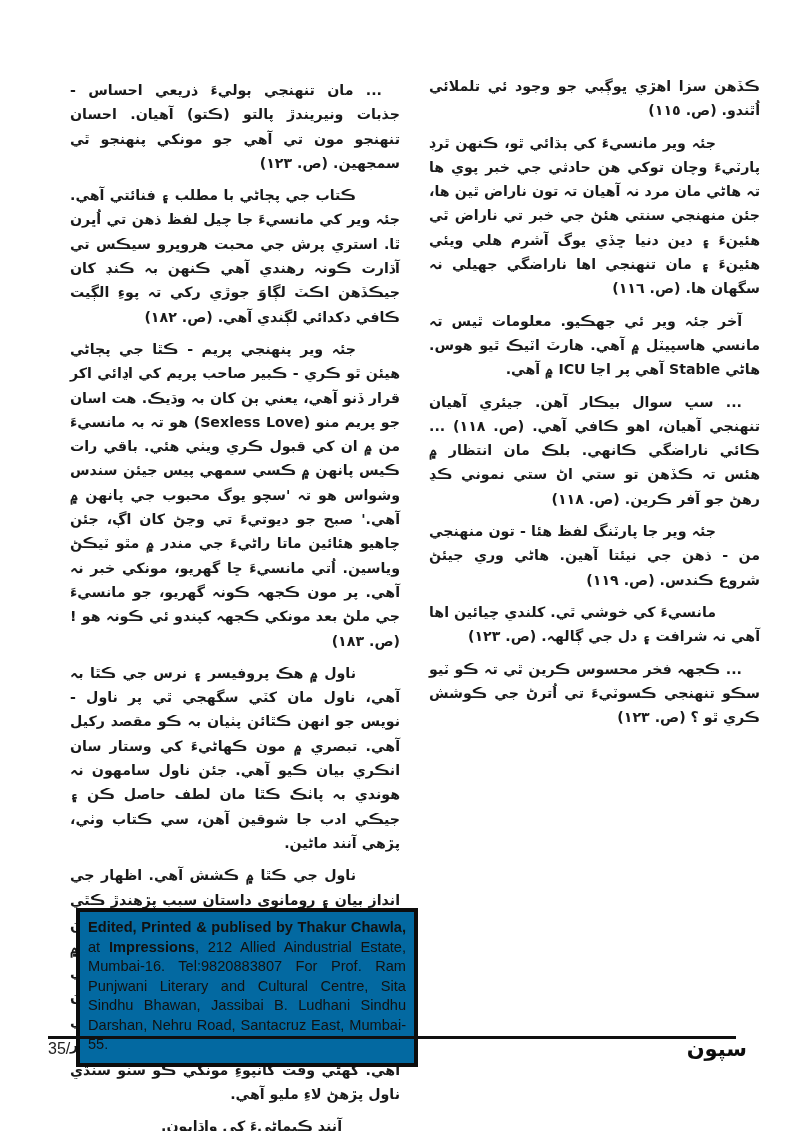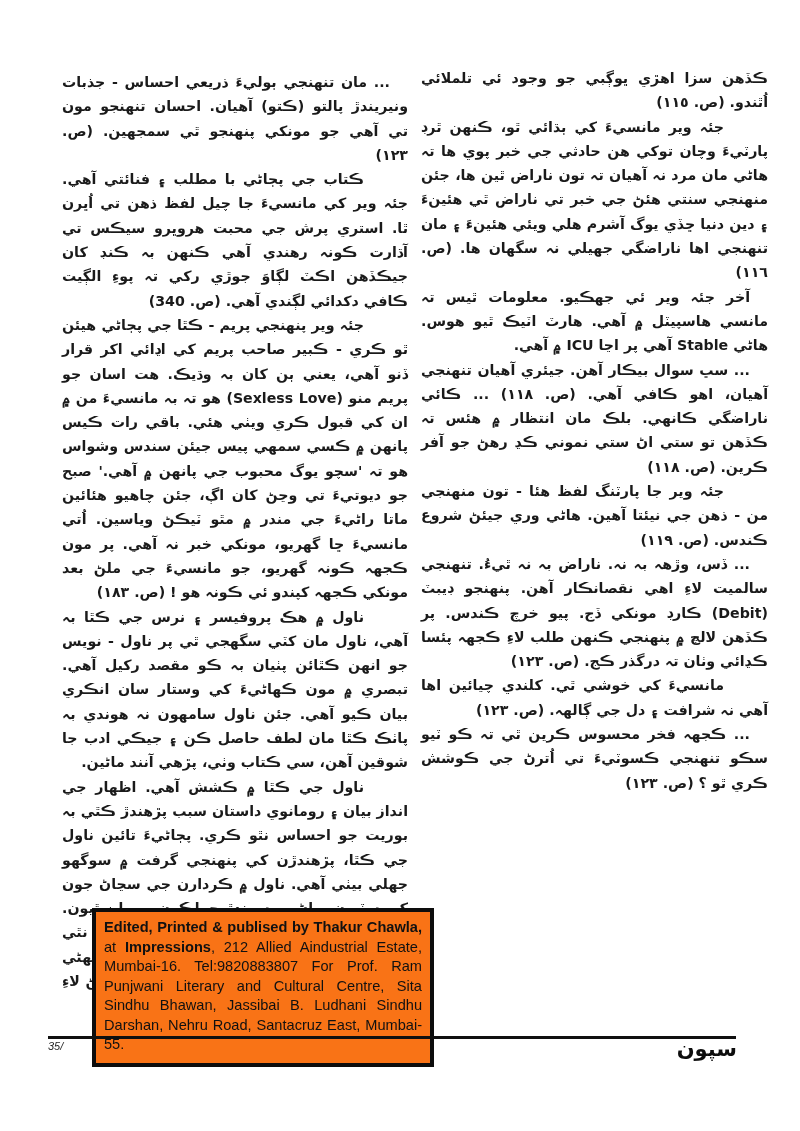--- a/index.html
+++ b/index.html
@@ -16,83 +16,81 @@
     position:absolute;
     direction:rtl;
     text-align:justify;
     font-family:"DejaVu Sans",sans-serif;
     font-weight:bold;
     font-size:14.2px;
     line-height:24.3px;
     color:#1a1a1a;
     letter-spacing:0;
   }
-  .col p{margin:0;padding:0;}
+  .col p{margin:8px;padding:0;}
   p.indent{text-indent:44px;}
   p.indent-sm{text-indent:18px;}
   p.flush{text-indent:0;}
   p.signoff{text-indent:58px;text-align:right;}
   .publisher-box{
     position:absolute;
     left:76px;top:908px;
     width:318px;
     border:4px solid #0d0d0d;
     padding:6px 8px 8px 8px;
-    background:#f97316;
+    background:#0369a1;
     font-family:"Liberation Sans","DejaVu Sans",sans-serif;
     font-size:14.6px;
     line-height:19.5px;
     color:#111;
     text-align:justify;
-    margin-left:16px;
   }
   .publisher-box .b{font-weight:bold;}
   .footer-rule{
     position:absolute;
     left:48px;top:1036px;
     width:688px;height:2.6px;
     background:#101010;
   }
   .page-number{
     position:absolute;
     left:48px;top:1040px;
     font-family:"Liberation Sans","DejaVu Sans",sans-serif;
-    font-size:11px;color:#222;font-style:italic;
+    font-size:16px;color:#222;
   }
   .magazine-name{
     position:absolute;
-    right:63px;top:1037px;
+    right:53px;top:1037px;
     direction:rtl;
     font-family:"DejaVu Sans",sans-serif;
     font-weight:bold;
     font-size:21px;color:#0d0d0d;
   }
   .col-left{left:62px;top:70px;width:346px;}
   .col-right{left:421px;top:66px;width:347px;}
 </style>
 </head>
 <body>
 
 <div class="page">
 
   <div class="col col-right">
     <p class="flush">ڪڏهن سزا اهڙي ڀوڳبي جو وجود ئي تلملائي اُٿندو. (ص. ١١٥)</p>
     <p class="indent">جئہ وير مانسيءَ کي ٻڌائي ٿو، ڪنهن ٿرڊ پارٽيءَ وچان توکي هن حادثي جي خبر پوي ها تہ هاڻي مان مرد نہ آهيان تہ تون ناراض ٿين ها، جئن منهنجي سنتي هئڻ جي خبر تي ناراض ٿي هئينءَ ۽ دين دنيا ڇڏي يوگ آشرم هلي ويئي هئينءَ ۽ مان تنهنجي اها ناراضگي جهيلي نہ سگهان ها. (ص. ١١٦)</p>
     <p class="indent-sm">آخر جئہ وير ئي جهڪيو. معلومات ٿيس تہ مانسي هاسپيٽل ۾ آهي. هارٽ اٽيڪ ٿيو هوس. هاڻي Stable آهي پر اڃا ICU ۾ آهي.</p>
     <p class="indent-sm">... سڀ سوال بيڪار آهن. جيئري آهيان تنهنجي آهيان، اهو ڪافي آهي. (ص. ١١٨) ... ڪائي ناراضگي ڪانهي. بلڪ مان انتظار ۾ هئس تہ ڪڏهن تو ستي اڻ ستي نموني ڪڍ رهڻ جو آفر ڪرين. (ص. ١١٨)</p>
     <p class="indent">جئہ وير جا پارٽنگ لفظ هئا - تون منهنجي من - ذهن جي نيئتا آهين. هاڻي وري جيئڻ شروع ڪندس. (ص. ١١٩)</p>
-    <p class="indent-sm">... ڏس، وڙهہ بہ نہ. ناراض بہ نہ ٿيءُ. تنهنجي سالميت لاءِ اهي نقصانڪار آهن. پنهنجو ڊيبٽ (Debit) ڪارڊ مونکي ڏج. پيو خرچ ڪندس. پر ڪڏهن لالچ ۾ پنهنجي ڪنهن طلب لاءِ ڪجهہ پئسا ڪڍائي وٺان تہ درگذر ڪج. (ص. ١٢٣)</p>
     <p class="indent">مانسيءَ کي خوشي ٿي. کلندي چيائين اها آهي نہ شرافت ۽ دل جي ڳالهہ. (ص. ١٢٣)</p>
     <p class="indent-sm">... ڪجهہ فخر محسوس ڪرين ٿي تہ ڪو ٽيو سڪو تنهنجي ڪسوٽيءَ تي اُترڻ جي ڪوشش ڪري ٿو ؟ (ص. ١٢٣)</p>
 
   </div>
 
   <div class="col col-left">
     <p class="indent-sm">... مان تنهنجي ٻوليءَ ذريعي احساس - جذبات ونيريندڙ پالتو (ڪتو) آهيان. احسان تنهنجو مون تي آهي جو مونکي پنهنجو ٿي سمجهين. (ص. ١٢٣)</p>
-    <p class="indent">ڪتاب جي پڄاڻي با مطلب ۽ فنائتي آهي. جئہ وير کي مانسيءَ جا چيل لفظ ذهن تي اُڀرن ٿا. استري پرش جي محبت هروڀرو سيڪس تي آڌارت ڪونہ رهندي آهي ڪنهن بہ ڪنڊ کان جيڪڏهن اڪٽ لڳاوَ جوڙي رکي تہ پوءِ الڳيت ڪافي دکدائي لڳندي آهي. (ص. 340)</p>
+    <p class="indent">ڪتاب جي پڄاڻي با مطلب ۽ فنائتي آهي. جئہ وير کي مانسيءَ جا چيل لفظ ذهن تي اُڀرن ٿا. استري پرش جي محبت هروڀرو سيڪس تي آڌارت ڪونہ رهندي آهي ڪنهن بہ ڪنڊ کان جيڪڏهن اڪٽ لڳاوَ جوڙي رکي تہ پوءِ الڳيت ڪافي دکدائي لڳندي آهي. (ص. ١٨٢)</p>
     <p class="indent">جئہ وير پنهنجي پريم - ڪٿا جي پڄاڻي هيئن ٿو ڪري - ڪبير صاحب پريم کي اڍائي اکر قرار ڏنو آهي، يعني ٻن کان بہ وڌيڪ. هت اسان جو پريم منو (Sexless Love) هو تہ بہ مانسيءَ من ۾ ان کي قبول ڪري ويٺي هئي. باقي رات ڪيس پانهن ۾ ڪسي سمهي پيس جيئن سندس وشواس هو تہ 'سچو يوگ محبوب جي پانهن ۾ آهي.' صبح جو ديوتيءَ تي وڃڻ کان اڳ، جئن چاهيو هئائين ماتا راڻيءَ جي مندر ۾ مٿو ٽيڪڻ وياسين. اُتي مانسيءَ ڇا گهريو، مونکي خبر نہ آهي. پر مون ڪجهہ ڪونہ گهريو، جو مانسيءَ جي ملڻ بعد مونکي ڪجهہ کپندو ئي ڪونہ هو ! (ص. ١٨٣)</p>
     <p class="indent">ناول ۾ هڪ پروفيسر ۽ نرس جي ڪٿا بہ آهي، ناول مان کٽي سگهجي ٿي پر ناول - نويس جو انهن ڪٿائن پٺيان بہ ڪو مقصد رکيل آهي. تبصري ۾ مون ڪهاڻيءَ کي وستار سان انڪري بيان ڪيو آهي. جئن ناول سامهون نہ هوندي بہ پاٺڪ ڪٿا مان لطف حاصل ڪن ۽ جيڪي ادب جا شوقين آهن، سي ڪتاب وٺي، پڙهي آنند ماڻين.</p>
     <p class="indent">ناول جي ڪٿا ۾ ڪشش آهي. اظهار جي انداز بيان ۽ رومانوي داستان سبب پڙهندڙ ڪٿي بہ بوريت جو احساس نٿو ڪري. پڄاڻيءَ تائين ناول جي ڪٿا، پڙهندڙن کي پنهنجي گرفت ۾ سوگهو جهلي بيٺي آهي. ناول ۾ ڪردارن جي سڃاڻ جون کي سٽيون ۽ اڻ - وسرندڙ جهلڪون بہ ملن ٿيون. ڪردارنگاري بہ موهي ٿي؛ ڪٿي بہ مڙيل نٿي لڳي. ڪردارن جي گفتگو بہ پُرُ اثر آهي. گهڻي وقت کانپوءِ مونکي ڪو سٺو سنڌي ناول پڙهڻ لاءِ مليو آهي.</p>
     <p class="signoff">آنند ڪيماڻيءَ کي واڌايون.</p>
   </div>
 
   <div class="publisher-box">
     <span class="b">Edited, Printed &amp; publised by Thakur Chawla,</span>
     <span>at </span><span class="b">Impressions</span><span>, 212 Allied Aindustrial Estate, Mumbai-16. Tel:9820883807 For Prof. Ram Punjwani Literary and Cultural Centre, Sita Sindhu Bhawan, Jassibai B. Ludhani Sindhu Darshan, Nehru Road, Santacruz East, Mumbai-55.</span>
   </div>

